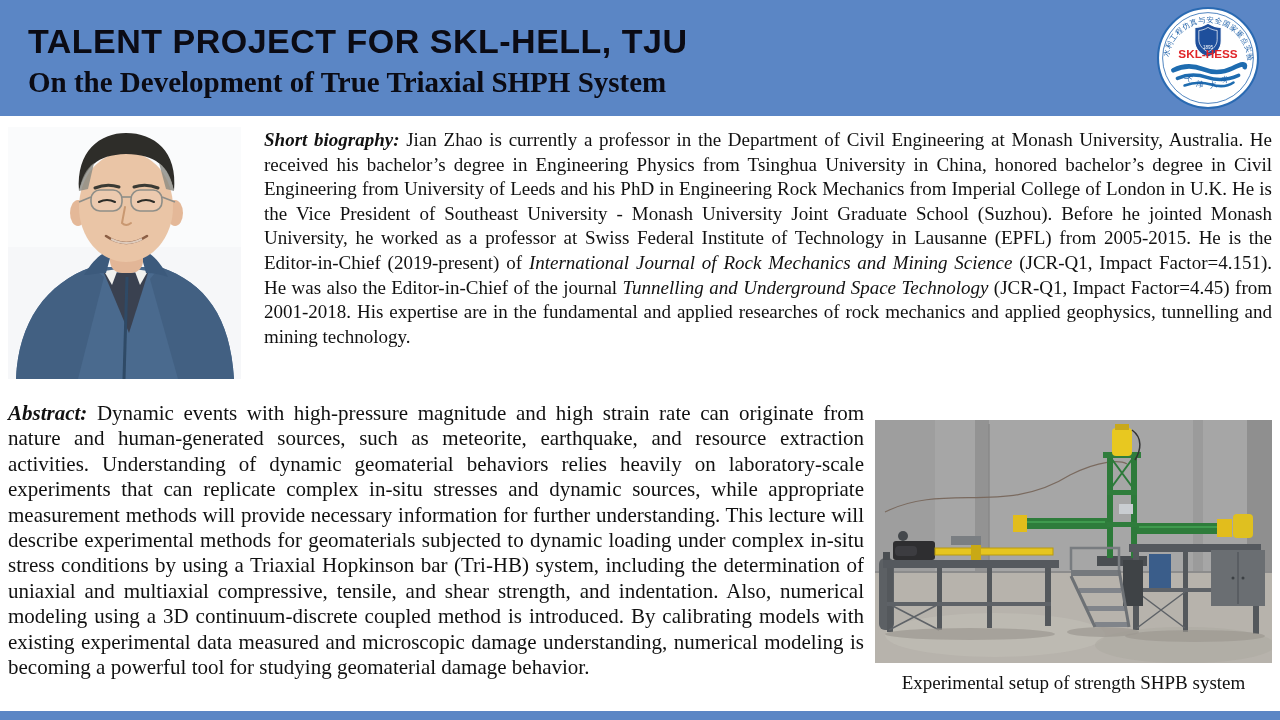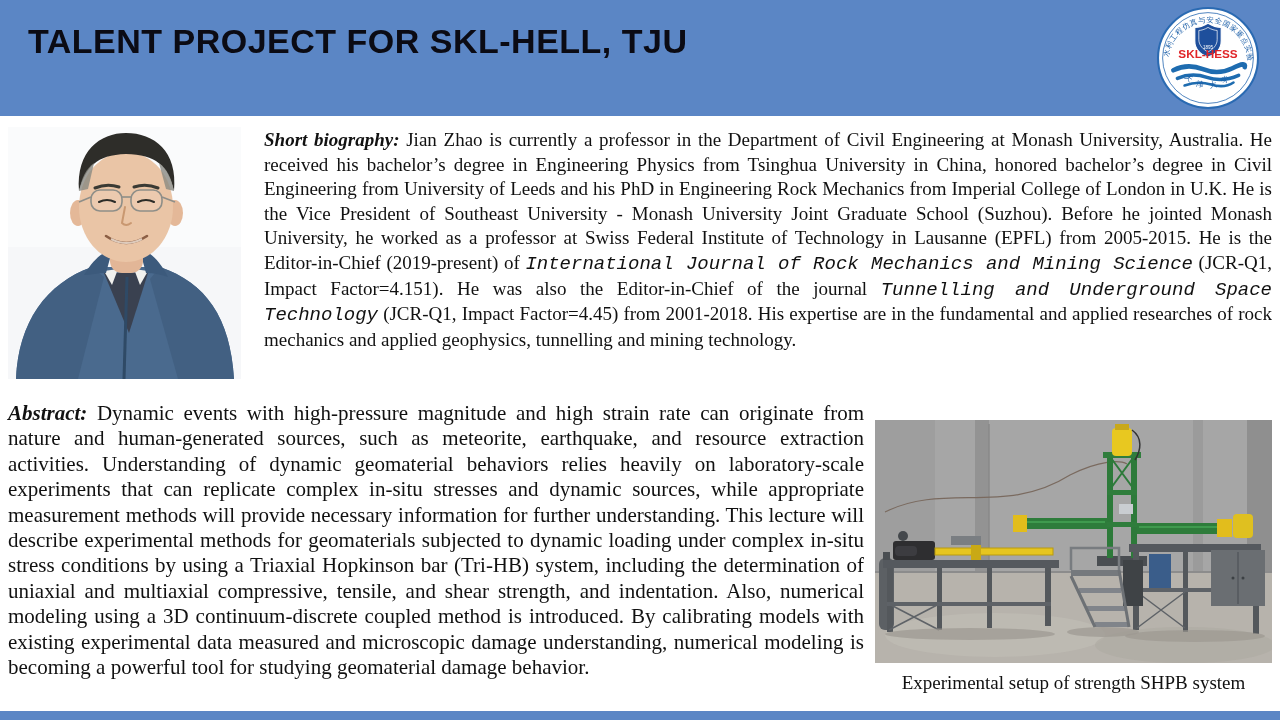--- a/index.html
+++ b/index.html
@@ -16,40 +16,41 @@
   .slide-subtitle { position:absolute; left:28px; top:66px;
                     font-family:"Liberation Serif", serif; font-weight:bold;
                     font-size:29px; color:#0b0b14; }
   .logo { position:absolute; top:7px; right:21px; width:102px; height:102px; }
 
   
   .portrait { position:absolute; left:8px; top:127px; width:233px; height:252px; }
   .bio { position:absolute; left:264px; top:128px; width:1008px;
          font-size:19px; line-height:24.6px; text-align:justify; }
   .bold-italic { font-weight:bold; font-style:italic; }
-  .italic { font-style:italic;font-family:Liberation Mono, monospace; }
+  .italic { font-style:italic; }
 
   
   .abstract { position:absolute; left:8px; top:401px; width:856px;
               font-size:21px; line-height:25.4px; text-align:justify; }
   .figure { position:absolute; left:875px; top:420px; width:397px; }
   .equipment { display:block; width:397px; height:243px; }
   .figure figcaption { margin-top:9px; text-align:center; font-size:19px; color:#111; }
 
   
   .footer-bar { position:absolute; left:0; bottom:0; width:1280px; height:9px;
                 background:#5b86c5; }
 </style>
 </head>
 <body>
 
 <div class="slide">
 
   <div class="header-bar">
     <div class="slide-title">TALENT PROJECT FOR SKL-HELL, TJU</div>
+    <div class="slide-subtitle">On the Development of True Triaxial SHPH System</div>
 
     <svg class="logo" viewBox="0 0 100 100" aria-hidden="true">
       <circle cx="50" cy="50" r="49" fill="#ffffff" stroke="#2a6ab2" stroke-width="2"></circle>
       <circle cx="50" cy="50" r="44.5" fill="none" stroke="#2a6ab2" stroke-width="0.8"></circle>
       <defs>
         <path id="arcTop" d="M 11,54 A 39,39 0 1 1 89,54" fill="none"></path>
         <path id="arcBottom" d="M 20,56 A 31,31 0 0 0 80,56" fill="none"></path>
       </defs>
       <text font-size="7.2" fill="#1c5fa8" font-family="DejaVu Sans, sans-serif" letter-spacing="0.6">
         <textPath href="#arcTop" startOffset="4%">水利工程仿真与安全国家重点实验室</textPath>

